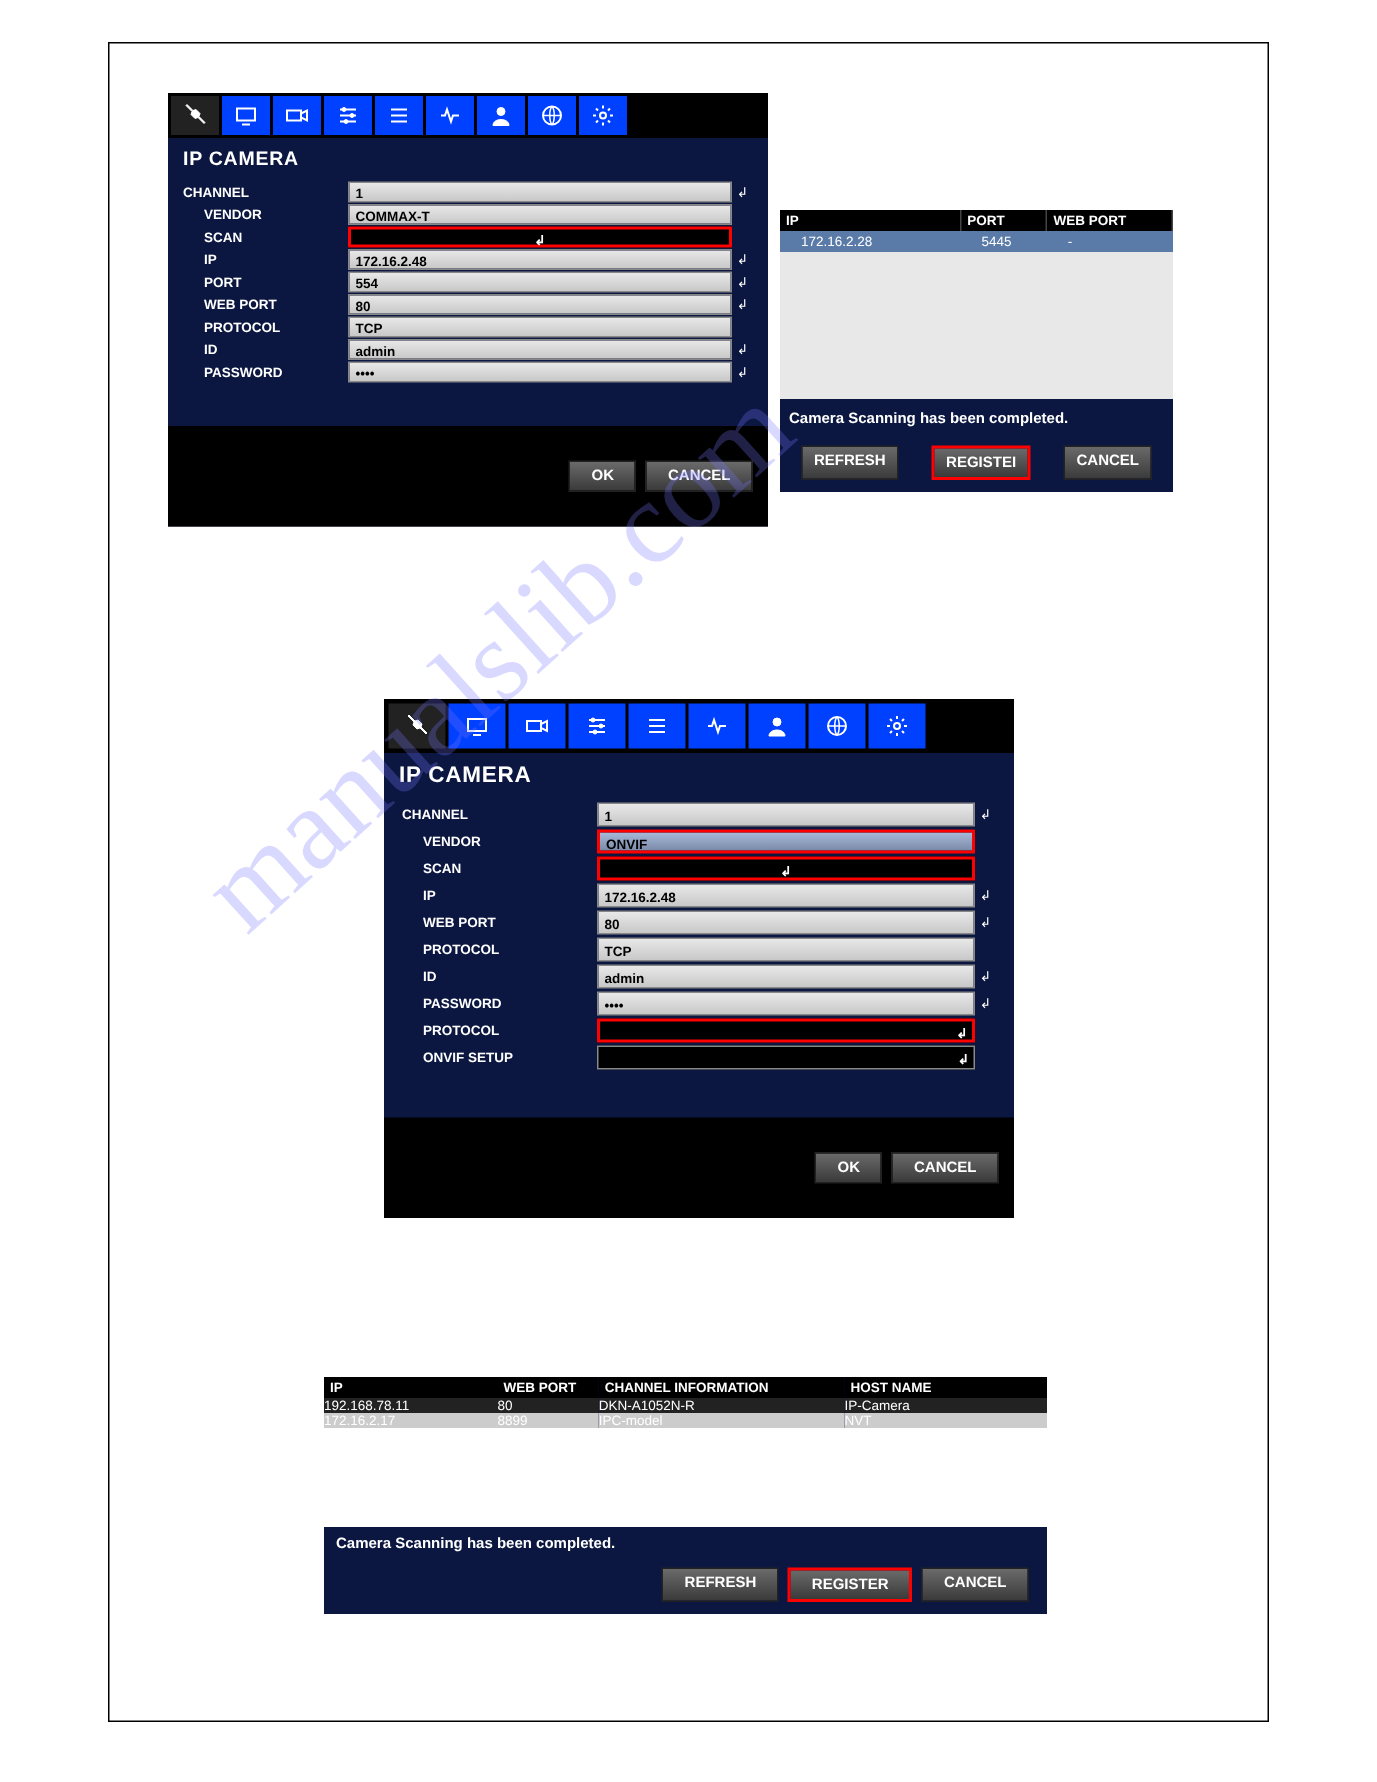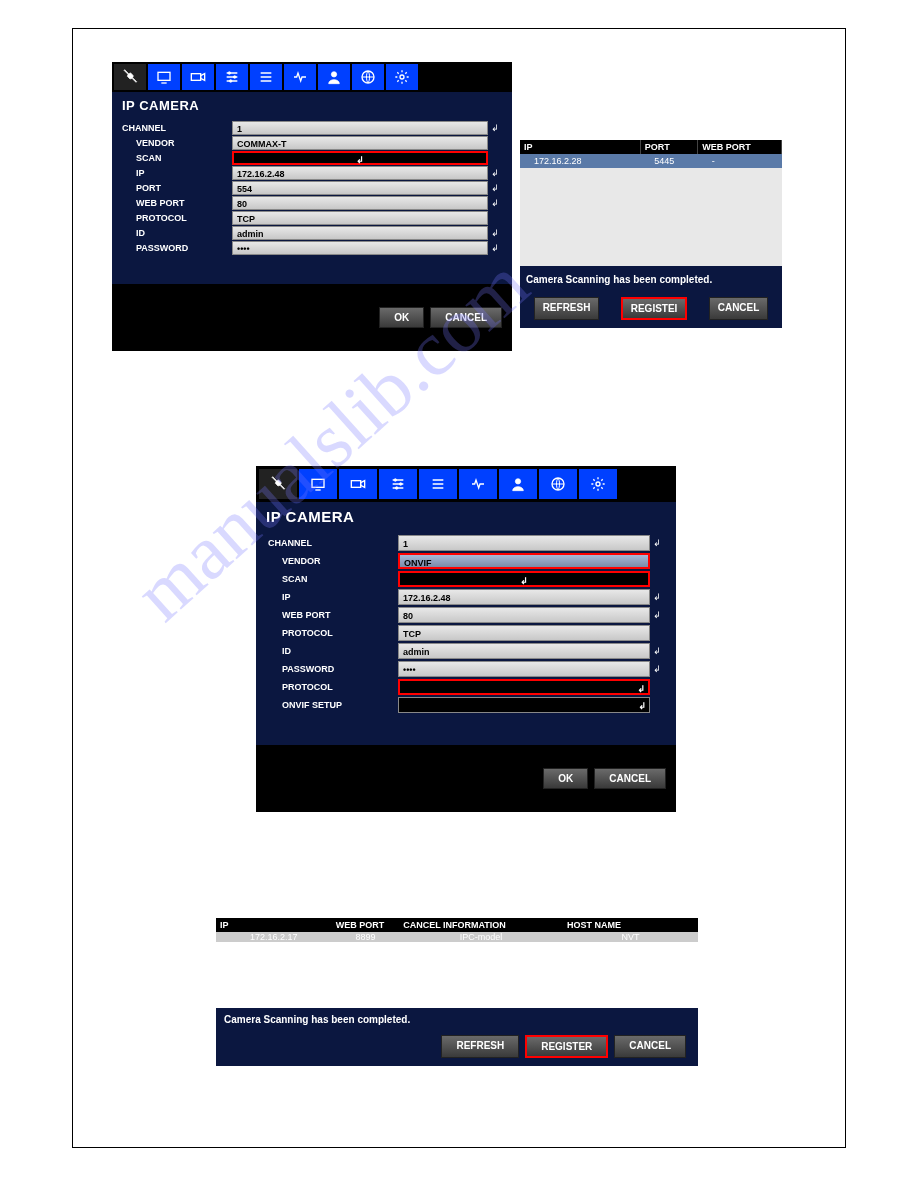--- a/index.html
+++ b/index.html
@@ -34,21 +34,21 @@
   .scan-status { color: #fff; font-size: 10px; font-weight: bold; padding: 8px 6px; }
   .scan-btnrow { display: flex; justify-content: space-around; gap: 6px; padding: 4px 6px 8px; }
 
   .form-label-lg { width: 130px; font-weight: bold; color: #fff; }
   .form-label-lg.indent { padding-left: 14px; }
 
   .scan-window3 { position: absolute; background: #0b1740; color: #fff; font-size: 10px; }
   .scan3-table { width: 100%; font-size: 9px; border-collapse: collapse; }
   .scan3-table th { background: #000; color: #fff; text-align: left; padding: 2px 4px; font-weight: bold; }
   .scan3-row-sel { background: #222; color: #fff; }
-  .scan3-row-alt { background: #ccc; text-align: center; }
+  .scan3-row-alt { background: #ccc; }
   .scan3-blank { height: 66px; background: #fff; }
 </style>
 </head>
 <body>
 
 <div class="page-border"></div>
 <div class="watermark">manualslib.com</div>
 
 <div class="dvr-window" style="top:62px; left:112px; width:400px;">
   <div class="toolbar">
@@ -304,22 +304,28 @@
     <div class="btn">CANCEL</div>
   </div>
 </div>
 
 <div class="scan-window3" style="top:918px; left:216px; width:482px;">
   <table class="scan3-table">
     <tbody>
         <tr>
       <th style="width:24%">IP</th>
       <th style="width:14%">WEB PORT</th>
-      <th style="width:34%">CANCEL INFORMATION</th>
+      <th style="width:34%">CHANNEL INFORMATION</th>
       <th>HOST NAME</th>
+    </tr>
+    <tr class="scan3-row-sel">
+      <td>192.168.78.11</td>
+      <td>80</td>
+      <td>DKN-A1052N-R</td>
+      <td>IP-Camera</td>
     </tr>
     <tr class="scan3-row-alt">
       <td>172.16.2.17</td>
       <td>8899</td>
       <td>IPC-model</td>
       <td>NVT</td>
     </tr>
   </tbody>
     </table>
   <div class="scan3-blank"></div>

